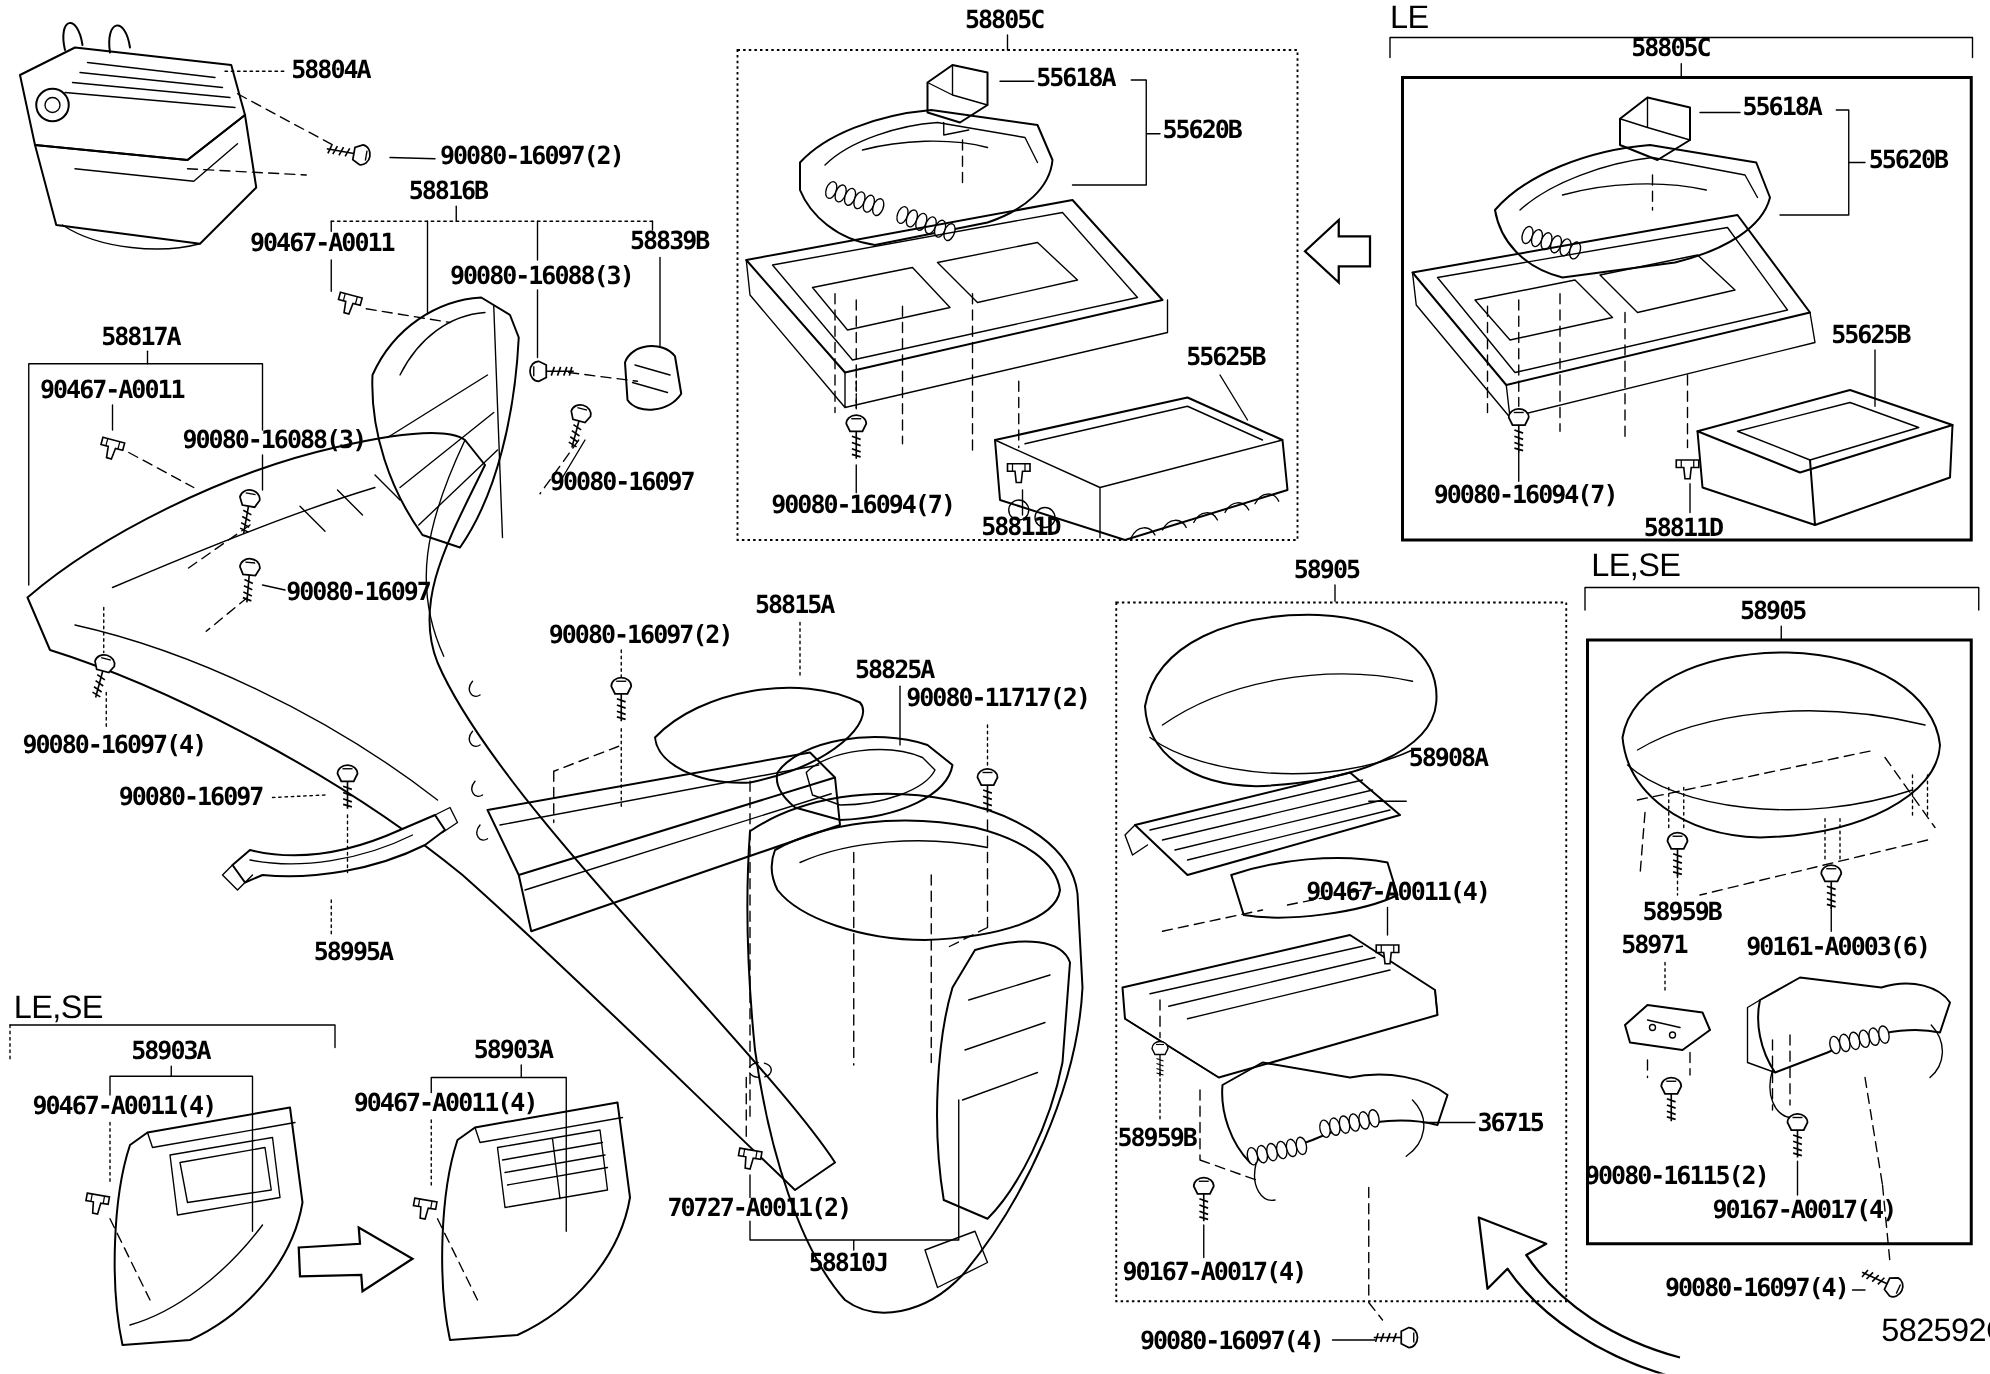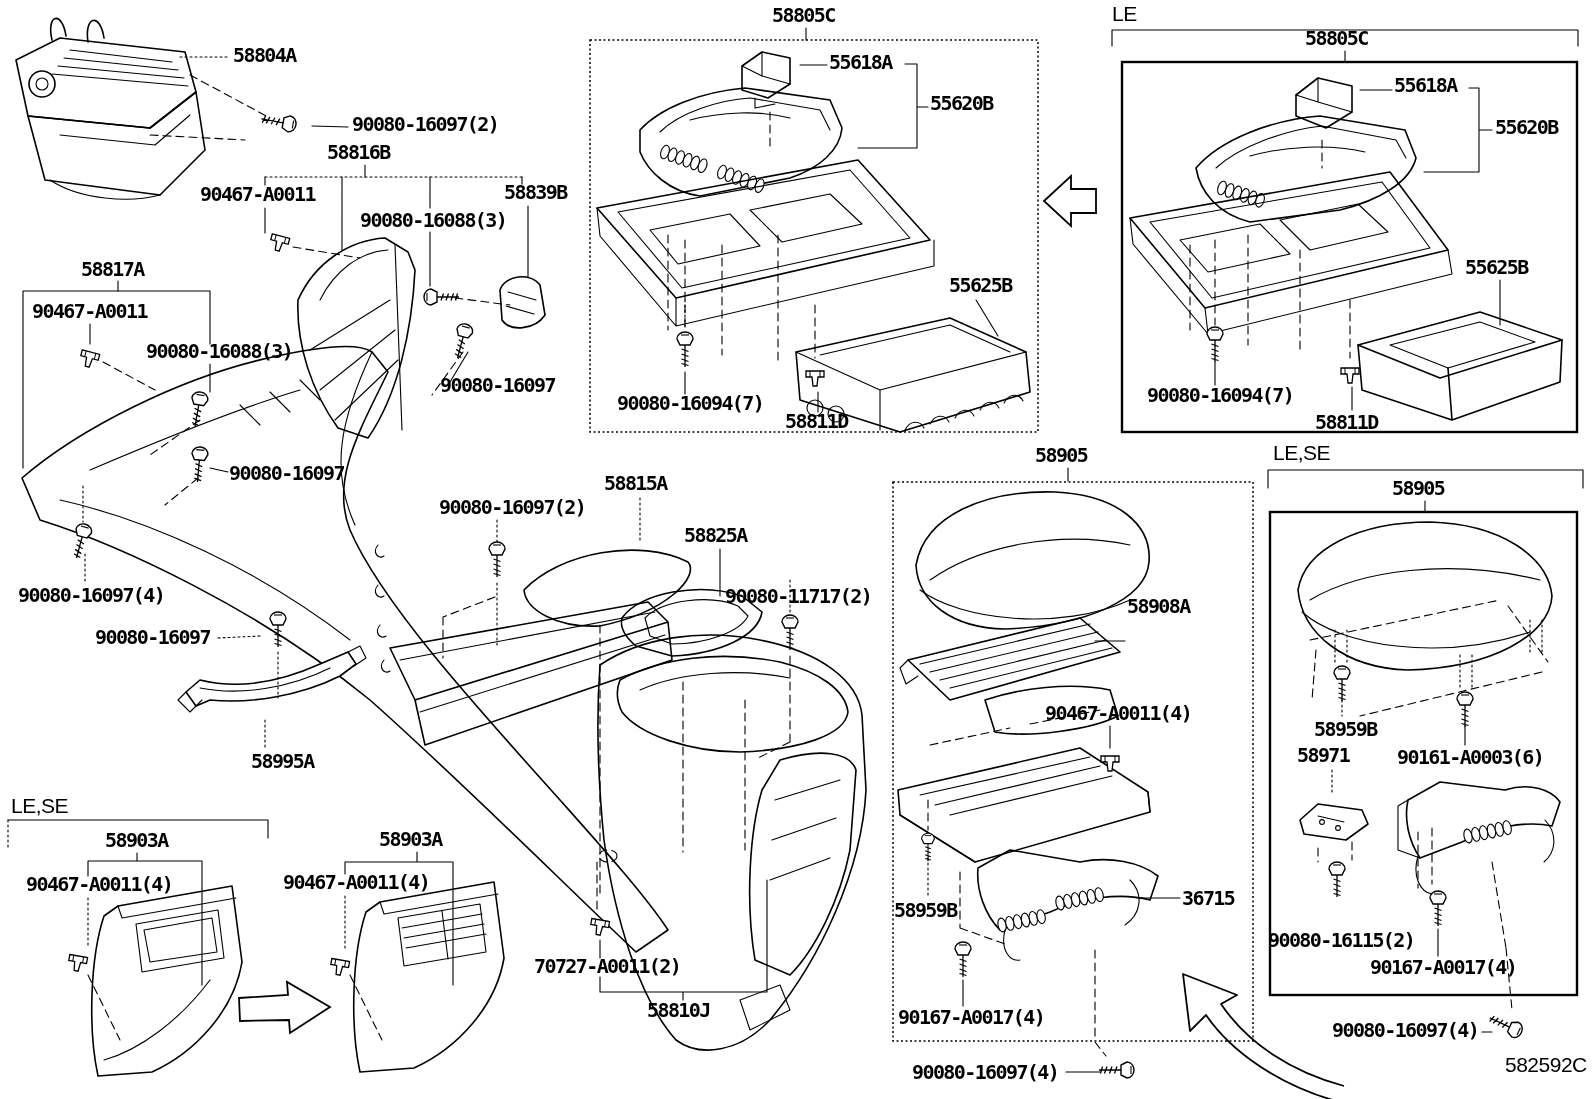--- a/index.html
+++ b/index.html
@@ -1,21 +1,21 @@
 <!DOCTYPE html>
 <html><head>
 <meta charset="utf-8">
 <style>
   html,body{margin:0;padding:0;background:#fff;}
   .canvas{position:relative;width:1592px;height:1099px;background:#ffffff;overflow:hidden;
           font-family:"DejaVu Sans Mono",monospace;}
   svg{position:absolute;left:0;top:0;}
   .lbl{position:absolute;font-family:"DejaVu Sans Mono",monospace;font-weight:700;
        font-size:20px;letter-spacing:-1.6px;line-height:21px;color:#000;white-space:nowrap;}
-  .sub{font-family:"Liberation Sans",sans-serif;font-weight:400;font-size:21px;
+  .sub{font-family:"Liberation Sans",sans-serif;font-weight:400;font-size:26px;
        letter-spacing:-0.5px;}
   .ln{fill:none;stroke:#000;stroke-width:1.6;stroke-linejoin:round;stroke-linecap:round;}
   .tn{fill:none;stroke:#000;stroke-width:1.1;stroke-linejoin:round;stroke-linecap:round;}
   .fw{fill:#fff;stroke:#000;stroke-width:1.6;stroke-linejoin:round;}
   .dash{stroke-dasharray:8 5;}
   .dot{stroke-dasharray:2 3;}
   .boxdot{fill:none;stroke:#000;stroke-width:1.5;stroke-dasharray:2 2.5;}
   .boxsolid{fill:none;stroke:#000;stroke-width:2.4;}
 </style>
 </head>
@@ -310,21 +310,21 @@
 <div class="lbl" style="left:95px;top:627px">90080-16097</div>
 <div class="lbl" style="left:251px;top:751px">58995A</div>
 <div class="lbl sub" style="left:11px;top:795px">LE,SE</div>
 <div class="lbl" style="left:105px;top:830px">58903A</div>
 <div class="lbl" style="left:26px;top:874px">90467-A0011(4)</div>
 <div class="lbl" style="left:379px;top:829px">58903A</div>
 <div class="lbl" style="left:283px;top:872px">90467-A0011(4)</div>
 <div class="lbl" style="left:604px;top:473px">58815A</div>
 <div class="lbl" style="left:439px;top:497px">90080-16097(2)</div>
 <div class="lbl" style="left:684px;top:525px">58825A</div>
-<div class="lbl" style="left:725px;top:586px">90080-11717(2)</div>
+<div class="lbl" style="left:725px;top:548px">90080-11717(2)</div>
 <div class="lbl" style="left:534px;top:956px">70727-A0011(2)</div>
 <div class="lbl" style="left:647px;top:1000px">58810J</div>
 
 <div class="lbl" style="left:772px;top:5px">58805C</div>
 <div class="lbl" style="left:829px;top:52px">55618A</div>
 <div class="lbl" style="left:930px;top:93px">55620B</div>
 <div class="lbl" style="left:949px;top:275px">55625B</div>
 <div class="lbl" style="left:617px;top:393px">90080-16094(7)</div>
 <div class="lbl" style="left:785px;top:411px">58811D</div>
 

